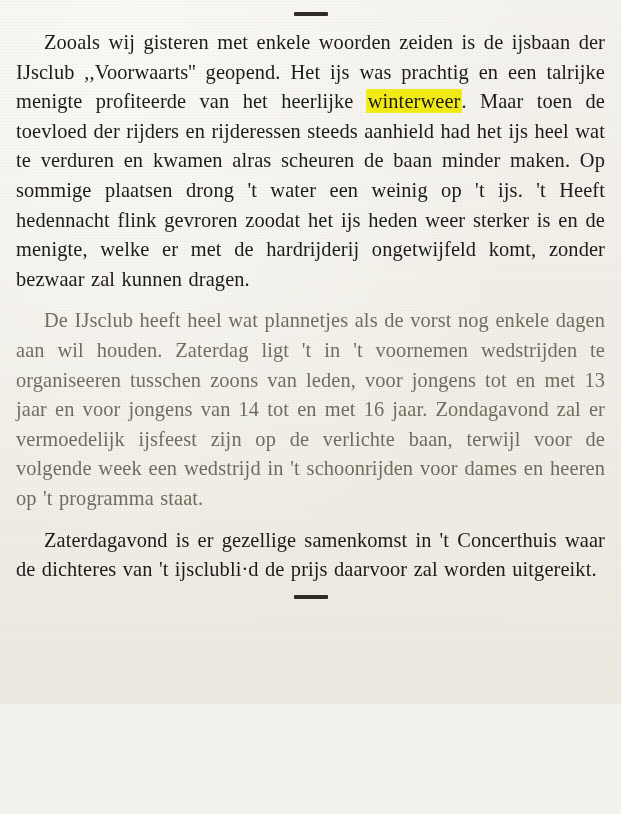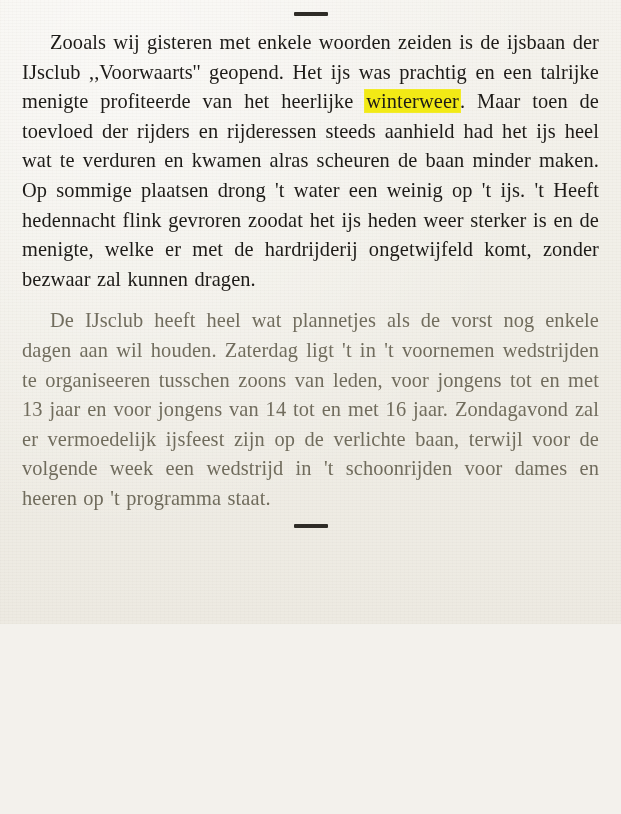--- a/index.html
+++ b/index.html
@@ -9,26 +9,26 @@
   body {
     width: 621px;
     height: 814px;
     background: #f3f1ec;
     font-family: "Liberation Serif", serif;
     overflow: hidden;
   }
   .page {
     position: relative;
     width: 621px;
-    height: 624px;
+    height: 704px;
     background:
       radial-gradient(ellipse at 20% 10%, rgba(255,255,255,0.55), rgba(255,255,255,0) 60%),
       linear-gradient(180deg, #f5f3ee 0%, #f1efe8 40%, #edeae2 100%);
     box-sizing: border-box;
-    padding: 0 22px;
+    padding: 0 16px;
   }
   
   .grain {
     position: absolute;
     inset: 0;
     pointer-events: none;
     opacity: 0.55;
     background-image:
       repeating-linear-gradient(0deg, rgba(120,110,95,0.045) 0px, rgba(120,110,95,0.045) 1px, rgba(0,0,0,0) 1px, rgba(0,0,0,0) 3px),
       repeating-linear-gradient(90deg, rgba(120,110,95,0.035) 0px, rgba(120,110,95,0.035) 1px, rgba(0,0,0,0) 1px, rgba(0,0,0,0) 4px);
@@ -84,19 +84,20 @@
   <div class="rule-wrap rule-top">
     <div class="rule"></div>
   </div>
 
   <div class="article">
 
     <p class="para"><span>Zooals wij gisteren met enkele woorden zeiden is de ijsbaan der IJsclub ,,Voorwaarts'' geopend. Het ijs was prachtig en een talrijke menigte profiteerde van het heerlijke </span><span class="hl">winterweer</span><span>. Maar toen de toevloed der rijders en rijderessen steeds aanhield had het ijs heel wat te verduren en kwamen alras scheuren de baan minder maken. Op sommige plaatsen drong 't water een weinig op 't ijs. 't Heeft hedennacht flink gevroren zoodat het ijs heden weer sterker is en de menigte, welke er met de hardrijderij ongetwijfeld komt, zonder bezwaar zal kunnen dragen.</span></p>
 
     <p class="para faded">De IJsclub heeft heel wat plannetjes als de vorst nog enkele dagen aan wil houden. Zaterdag ligt 't in 't voornemen wedstrijden te organiseeren tusschen zoons van leden, voor jongens tot en met 13 jaar en voor jongens van 14 tot en met 16 jaar. Zondagavond zal er vermoedelijk ijsfeest zijn op de verlichte baan, terwijl voor de volgende week een wedstrijd in 't schoonrijden voor dames en heeren op 't programma staat.</p>
 
+    <p class="para">Zaterdagavond is er gezellige samenkomst in 't Concerthuis waar de dichteres van 't ijsclubli·d de prijs daarvoor zal worden uitgereikt.</p>
 
   </div>
 
   <div class="rule-wrap rule-bottom">
     <div class="rule"></div>
   </div>
 </div>
 
 </body></html>

